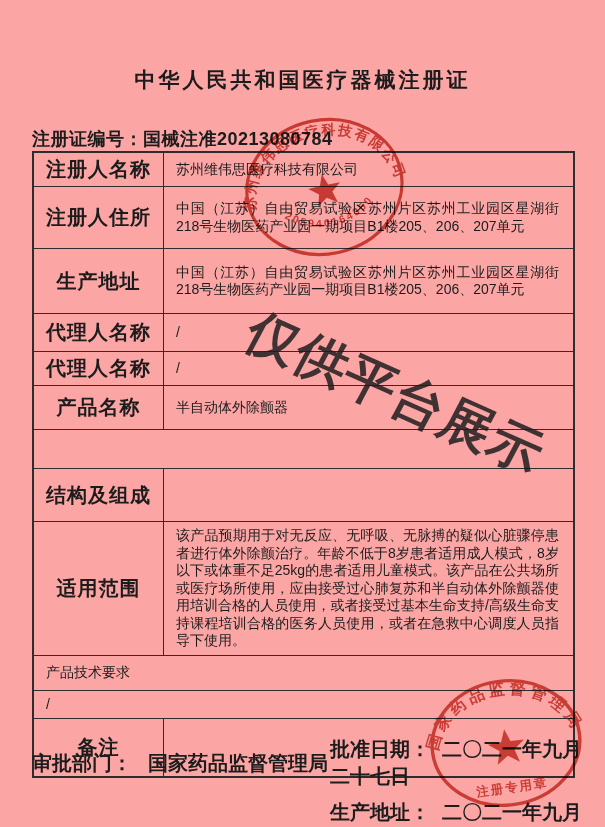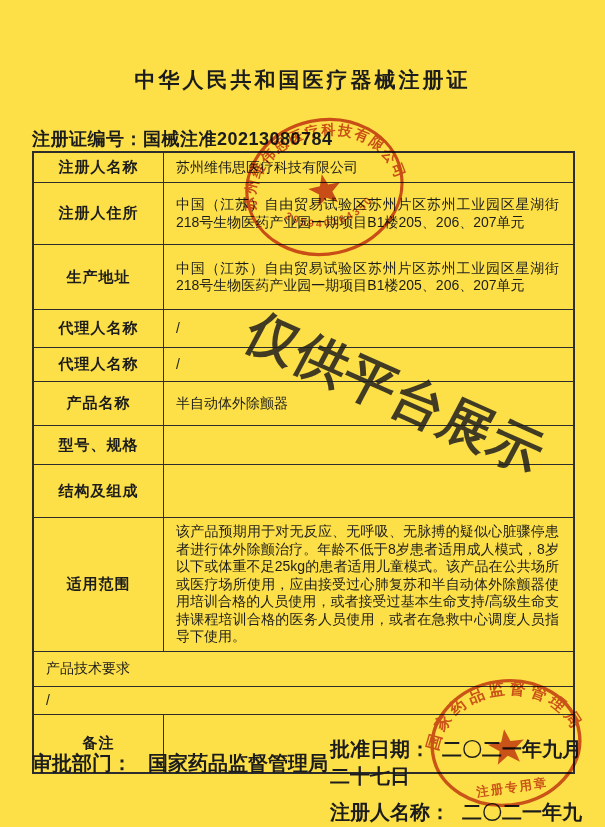--- a/index.html
+++ b/index.html
@@ -1,18 +1,18 @@
 <!DOCTYPE html>
 <html><head>
 <meta charset="utf-8">
 <style>
   html,body{margin:0;padding:0;background:#f4f4f2;}
   .page{
     position:relative;width:605px;height:827px;margin:0 auto;
-    background:#fde047;overflow:hidden;
+    background:#fca5a5;overflow:hidden;
     font-family:"Liberation Sans","DejaVu Sans",sans-serif;
     color:#1c1c1c;
   }
   .title{
     position:absolute;top:66px;left:0;right:0;margin:0;
     text-align:center;font-size:21px;font-weight:700;letter-spacing:3px;
   }
   .cert-line{
     position:absolute;top:127px;left:32px;
     font-size:18px;font-weight:700;letter-spacing:0.5px;
@@ -20,21 +20,21 @@
   .cert-table{
     position:absolute;top:151px;left:32px;width:543px;
     border:2px solid #2d2d2d;box-sizing:border-box;background:transparent;
   }
   .trow{display:flex;border-top:1.2px solid #2d2d2d;}
   .trow:first-child{border-top:none;}
   .tlabel{
     flex:0 0 130px;width:130px;box-sizing:border-box;
     border-right:1.2px solid #2d2d2d;
     display:flex;align-items:center;justify-content:center;
-    font-weight:700;font-size:15px;text-align:center;padding:3px 6px;
+    font-weight:700;font-size:20px;text-align:center;padding:3px 6px;
     letter-spacing:1px;
   }
   .tvalue{
     flex:1;box-sizing:border-box;padding:5px 14px 5px 12px;
     font-size:14px;line-height:17.5px;
     display:flex;align-items:center;text-align:justify;
   }
   .r1{min-height:29px}.r2{min-height:61px}.r3{min-height:64px}
   .r4{min-height:37px}.r5{min-height:33px}.r6{min-height:43px}
   .r7{min-height:38px}.r8{min-height:52px}.r9{min-height:106px}
@@ -97,21 +97,20 @@
           <span>/</span>
         </div>
     </div>
     <div class="trow r6">
       <div class="tlabel">产品名称</div>
       <div class="tvalue">
           <span>半自动体外除颤器</span>
         </div>
     </div>
     <div class="trow r7">
-      <div class="tlabel">型号、规格</div>
     </div>
     <div class="trow r8">
       <div class="tlabel">结构及组成</div>
     </div>
     <div class="trow r9">
       <div class="tlabel">适用范围</div>
       <div class="tvalue">
           <span>该产品预期用于对无反应、无呼吸、无脉搏的疑似心脏骤停患者进行体外除颤治疗。年龄不低于8岁患者适用成人模式，8岁以下或体重不足25kg的患者适用儿童模式。该产品在公共场所或医疗场所使用，应由接受过心肺复苏和半自动体外除颤器使用培训合格的人员使用，或者接受过基本生命支持/高级生命支持课程培训合格的医务人员使用，或者在急救中心调度人员指导下使用。</span>
         </div>
     </div>
@@ -135,21 +134,21 @@
 
   <div class="footer">
     <div class="dept">
       <span>审批部门：</span><span class="val">国家药品监督管理局</span>
     </div>
     <div class="dates">
       <div class="drow">
         <span>批准日期：</span><span class="val">二〇二一年九月二十七日</span>
       </div>
       <div class="drow">
-        <span>注册人名称：</span><span class="val">二〇二一年九月二十七日</span>
+        <span>生产地址：</span><span class="val">二〇二一年九月二十七日</span>
       </div>
     </div>
   </div>
 
   <div class="watermark">仅供平台展示</div>
 
   <svg class="stamp stamp-company" width="176" height="164" viewBox="0 0 176 164" xmlns="http://www.w3.org/2000/svg">
     <defs>
       <path id="companyArcTop" d="M 16,94 A 72,62 0 1 1 160,94" fill="none"></path>
       <path id="companyArcBottom" d="M 30,88 A 62,55 0 0 0 146,88" fill="none"></path>

